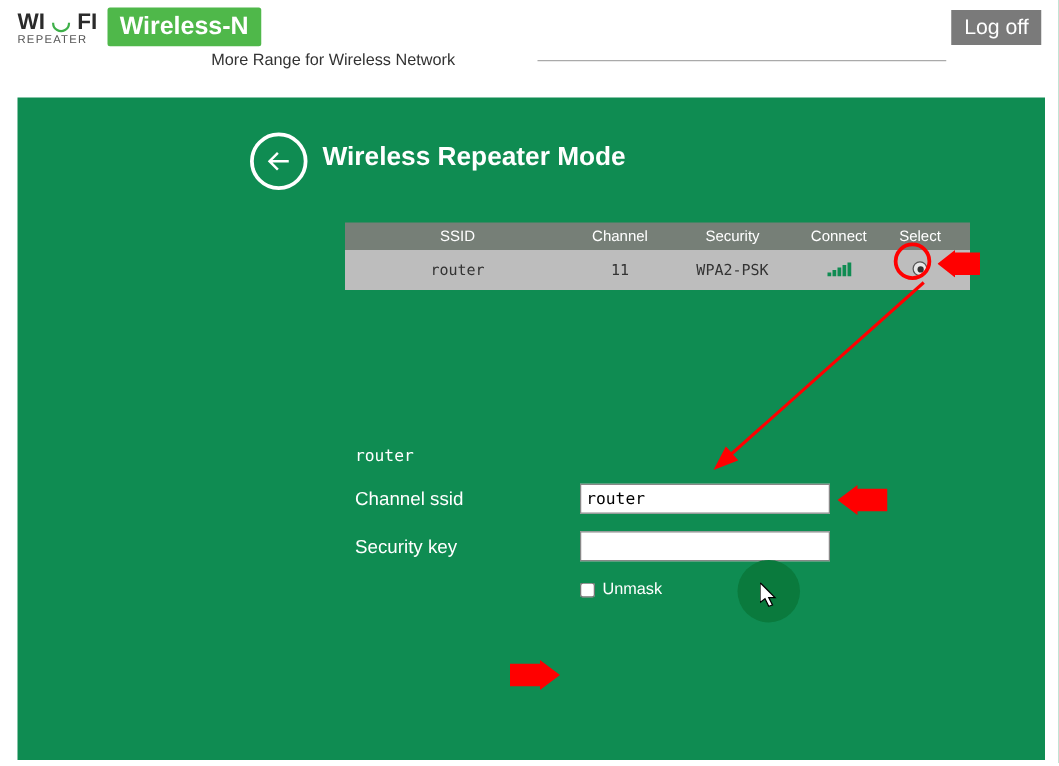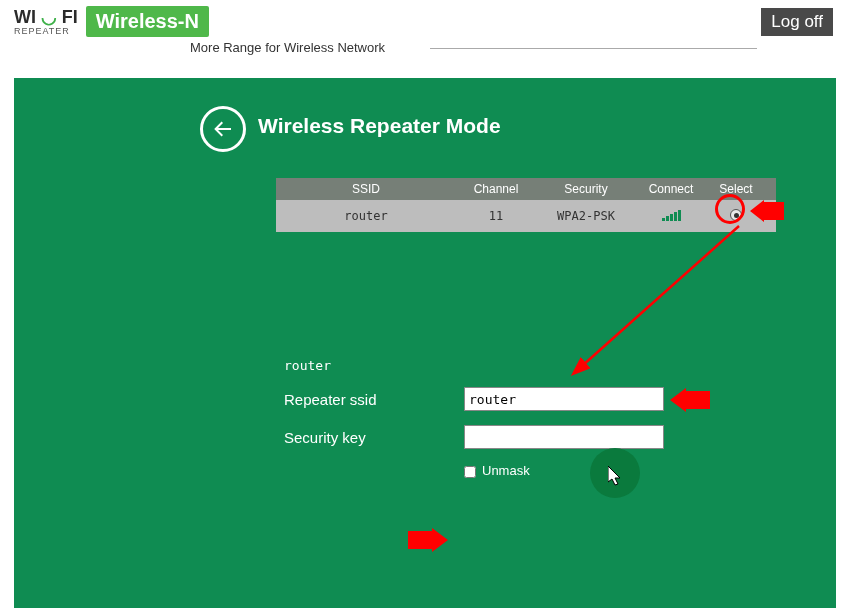--- a/index.html
+++ b/index.html
@@ -41,37 +41,37 @@
   .wireless-n {
     background: #4fb84a;
     color: #fff;
     font-size: 20px;
     font-weight: bold;
     padding: 4px 10px;
     border-radius: 2px;
   }
   .tagline {
     position: absolute;
-    left: 190px;
+    left: 169px;
     top: 40px;
     font-size: 13px;
     color: #333;
   }
   .header-line {
     position: absolute;
     left: 430px;
     right: 90px;
     top: 48px;
     border-top: 1px solid #aaa;
   }
   .logoff {
     position: absolute;
     right: 14px;
     top: 8px;
-    background: #404040;
+    background: #737373;
     color: #fff;
     font-size: 17px;
     padding: 4px 10px;
     border: none;
     cursor: pointer;
     opacity: 0.95;
   }
   .main-panel {
     position: absolute;
     left: 14px;
@@ -292,21 +292,21 @@
         <span class="radio-dot"></span>
       </div>
     </div>
   </div>
 
   <div class="form-area">
     <div class="form-row">
       <div class="form-value-text">router</div>
     </div>
     <div class="form-row">
-      <div class="form-label">Repeater ssid</div>
+      <div class="form-label">Channel ssid</div>
       <input class="form-input" type="text" value="router" style="">
     </div>
     <div class="form-row">
       <div class="form-label">Security key</div>
       <input class="form-input" type="password" value="" style="">
     </div>
     <div class="unmask-row">
       <input type="checkbox" style="">
       <span>Unmask</span>
     </div>

